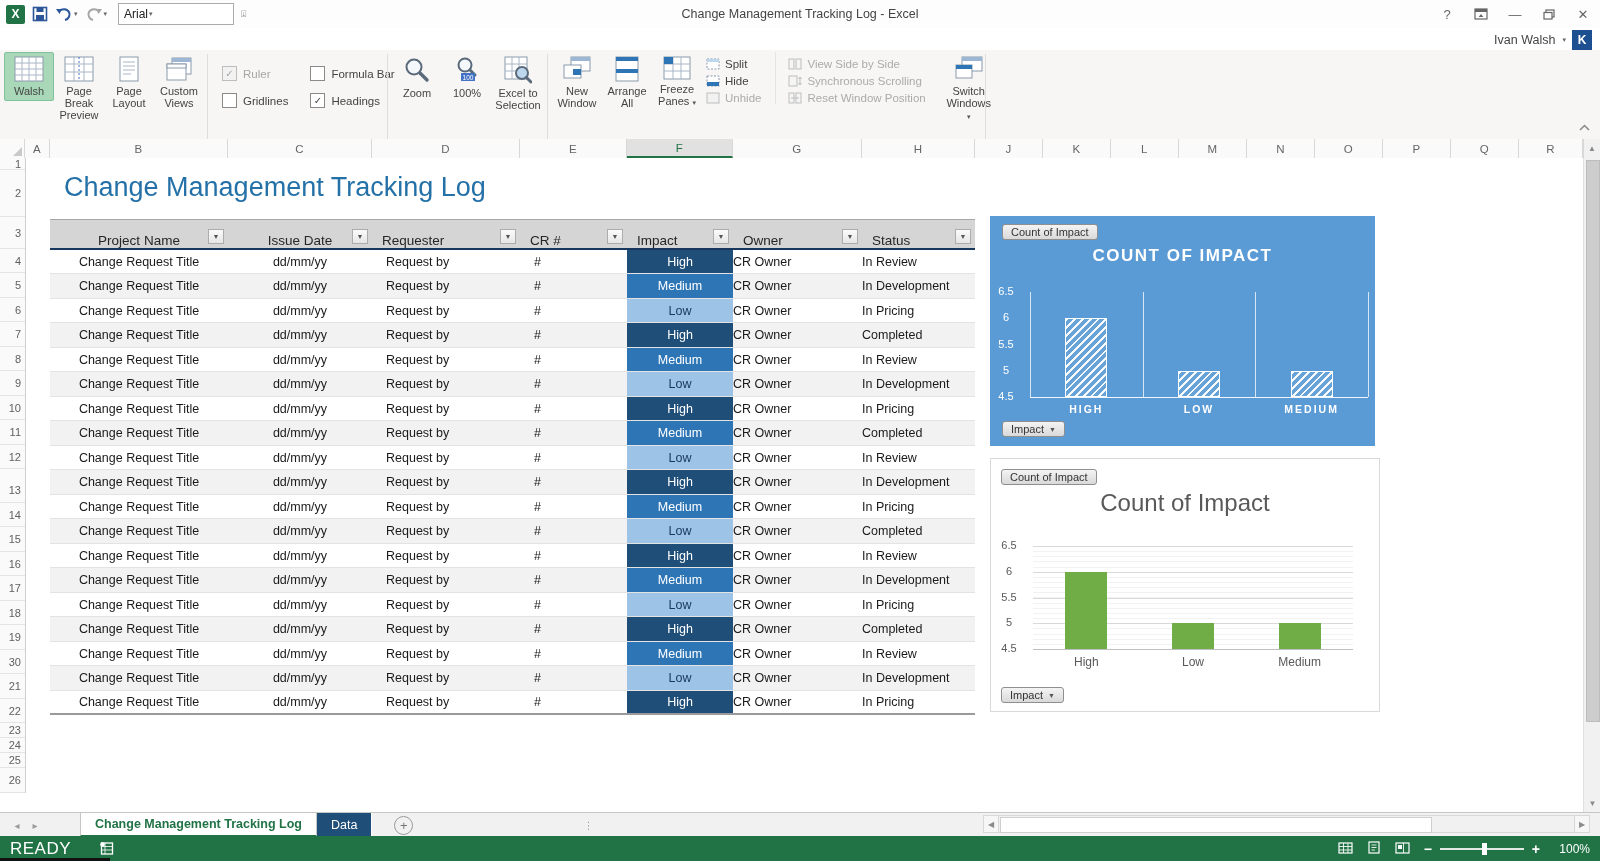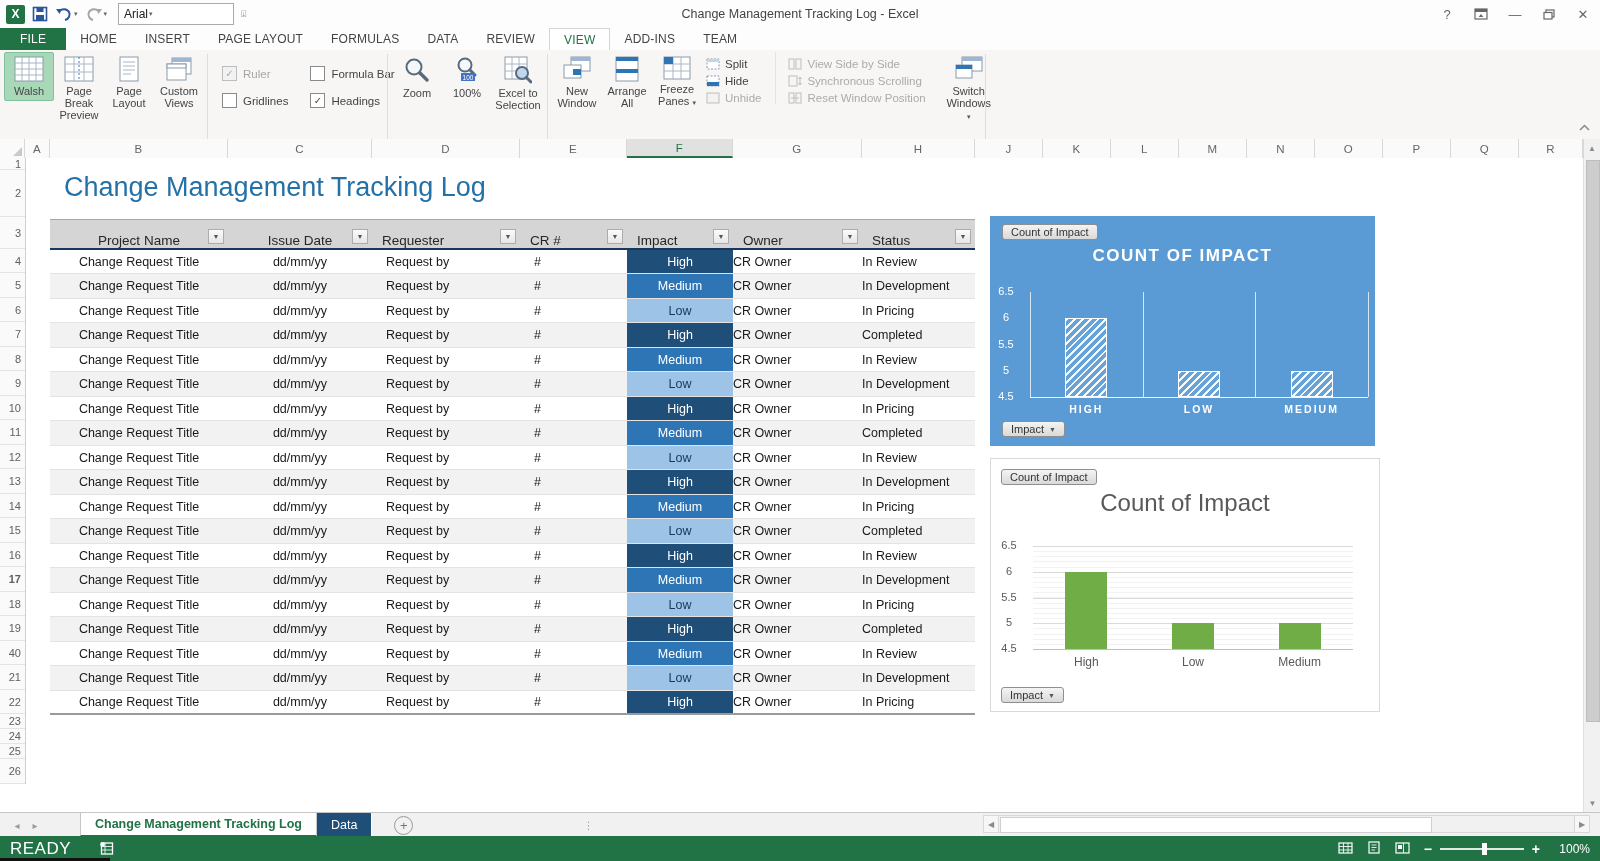--- a/index.html
+++ b/index.html
@@ -184,32 +184,20 @@
       <div class="winbtn">✕</div>
     </div>
   </div>
 
   <div class="user-area">
     <span>Ivan Walsh</span>
     <span class="mini-caret">▾</span>
     <div class="avatar">K</div>
   </div>
 
-  <div class="tabrow">
-      <div class="rtab file">FILE</div>
-      <div class="rtab">HOME</div>
-      <div class="rtab">INSERT</div>
-      <div class="rtab">PAGE LAYOUT</div>
-      <div class="rtab">FORMULAS</div>
-      <div class="rtab">DATA</div>
-      <div class="rtab">REVIEW</div>
-      <div class="rtab active">VIEW</div>
-      <div class="rtab">ADD-INS</div>
-      <div class="rtab">TEAM</div>
-    </div>
 
   <div class="ribbon">
 
     <div class="rgroup" style="width:200px;">
       <div class="bigbtn selected">
         <svg width="30" height="26" viewBox="0 0 30 26">
             <rect x="1" y="1" width="28" height="24" fill="#fff" stroke="#8A99AB"></rect>
             <path d="M1 7 H29 M1 13 H29 M1 19 H29 M8 1 V25 M15 1 V25 M22 1 V25" stroke="#A9B6C6" stroke-width="1"></path>
           </svg>
         <span class="blab">Walsh</span>
@@ -415,28 +403,28 @@
         <div class="rowh" style="height: 32px;">3</div>
         <div class="rowh" style="height: 24px;">4</div>
         <div class="rowh" style="height: 25px;">5</div>
         <div class="rowh" style="height: 24px;">6</div>
         <div class="rowh" style="height: 25px;">7</div>
         <div class="rowh" style="height: 24px;">8</div>
         <div class="rowh" style="height: 25px;">9</div>
         <div class="rowh" style="height: 24px;">10</div>
         <div class="rowh" style="height: 25px;">11</div>
         <div class="rowh" style="height: 24px;">12</div>
-        <div class="rowh" style="height: 25px;">13</div>
+        <div class="rowh" style="height: 25px; margin-top: 9px;">13</div>
         <div class="rowh" style="height: 24px;">14</div>
         <div class="rowh" style="height: 25px;">15</div>
         <div class="rowh" style="height: 24px;">16</div>
-        <div class="rowh" style="height: 25px; font-weight: bold;">17</div>
+        <div class="rowh" style="height: 25px;">17</div>
         <div class="rowh" style="height: 24px;">18</div>
         <div class="rowh" style="height: 25px;">19</div>
-        <div class="rowh" style="height: 24px;">40</div>
+        <div class="rowh" style="height: 24px;">30</div>
         <div class="rowh" style="height: 25px;">21</div>
         <div class="rowh" style="height: 24px;">22</div>
         <div class="rowh" style="height: 15px;">23</div>
         <div class="rowh" style="height: 15px;">24</div>
         <div class="rowh" style="height: 15px;">25</div>
         <div class="rowh" style="height: 25px;">26</div>
       </div>
     <div class="sheet-title">Change Management Tracking Log</div>
 
     <div class="xtable">

